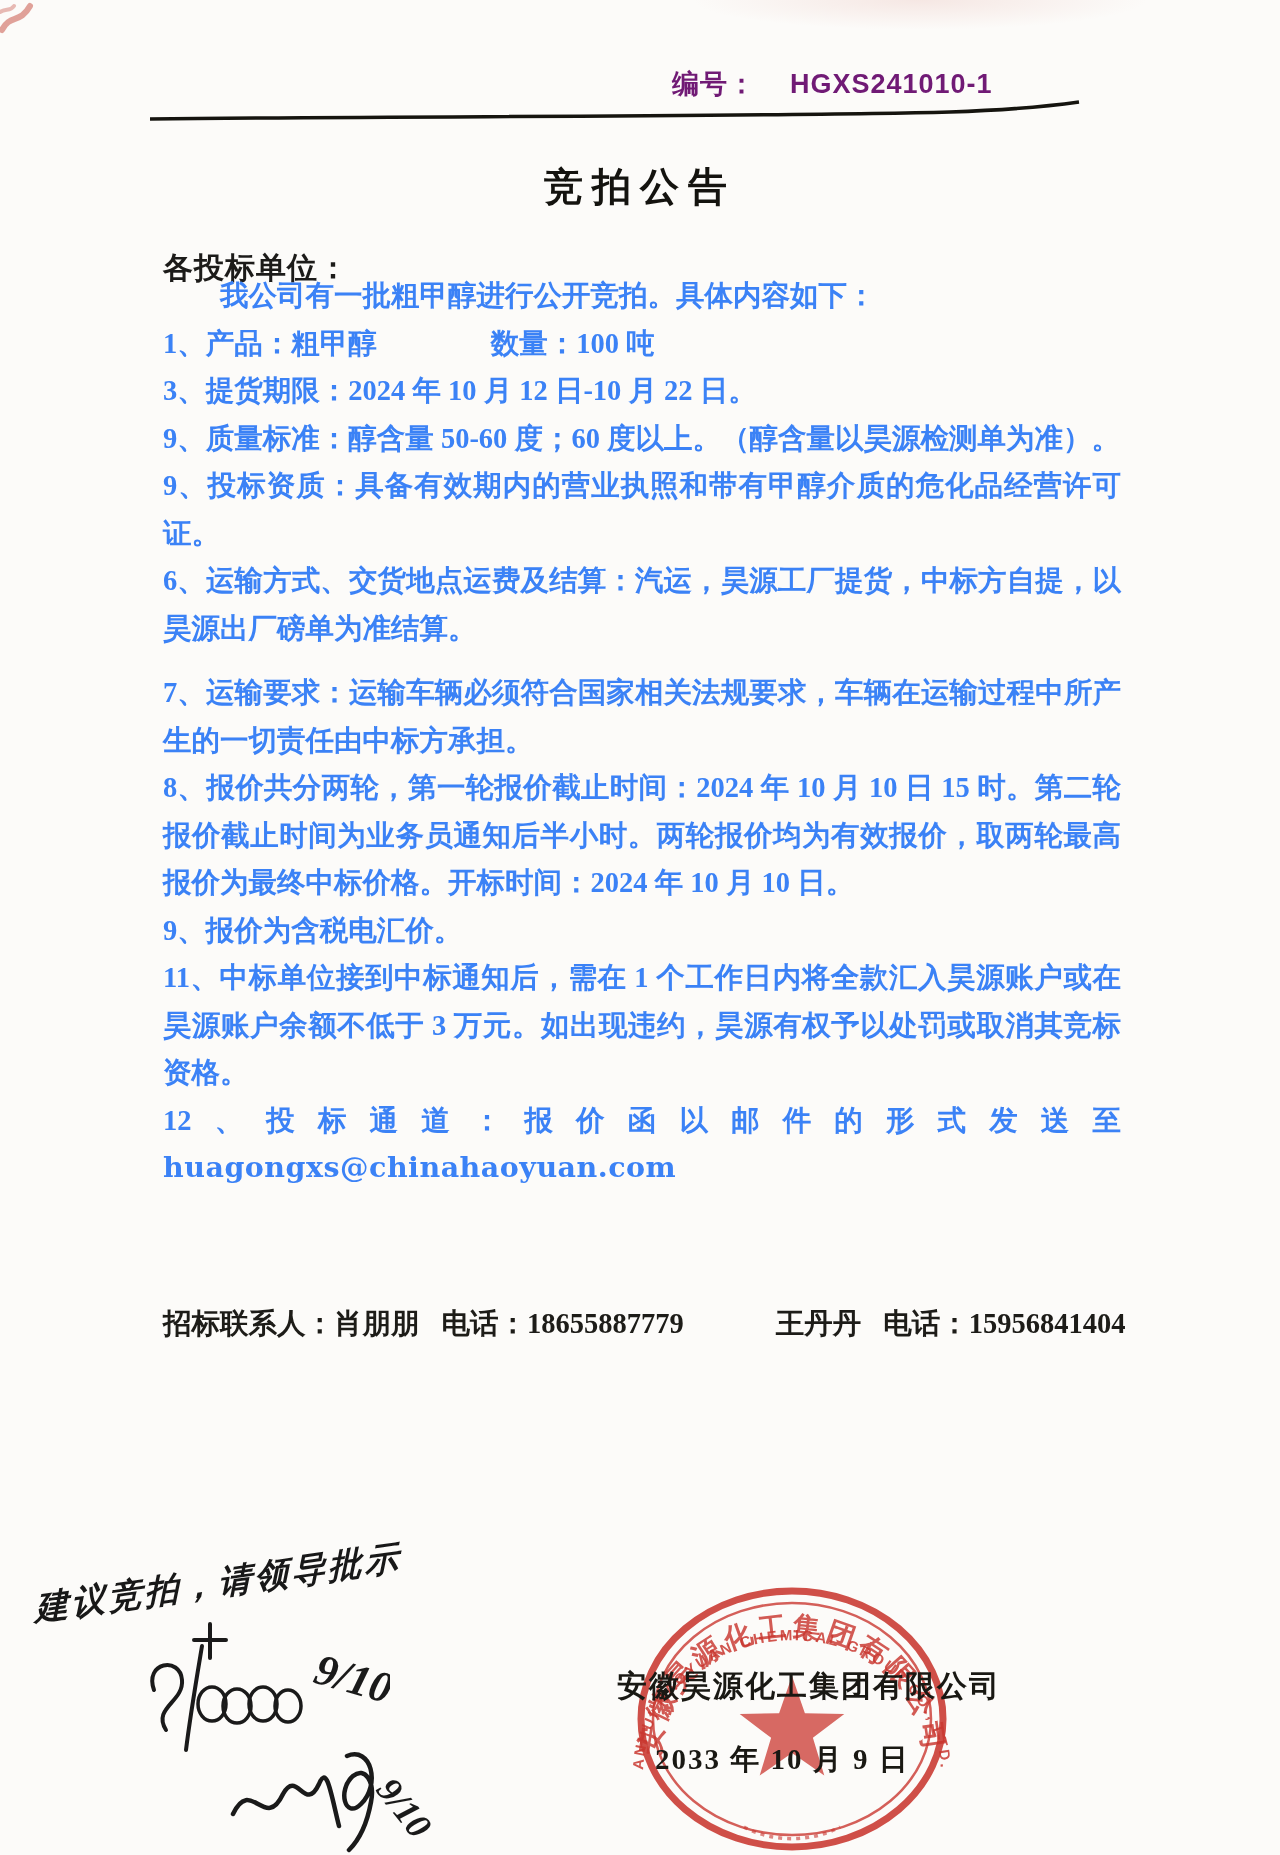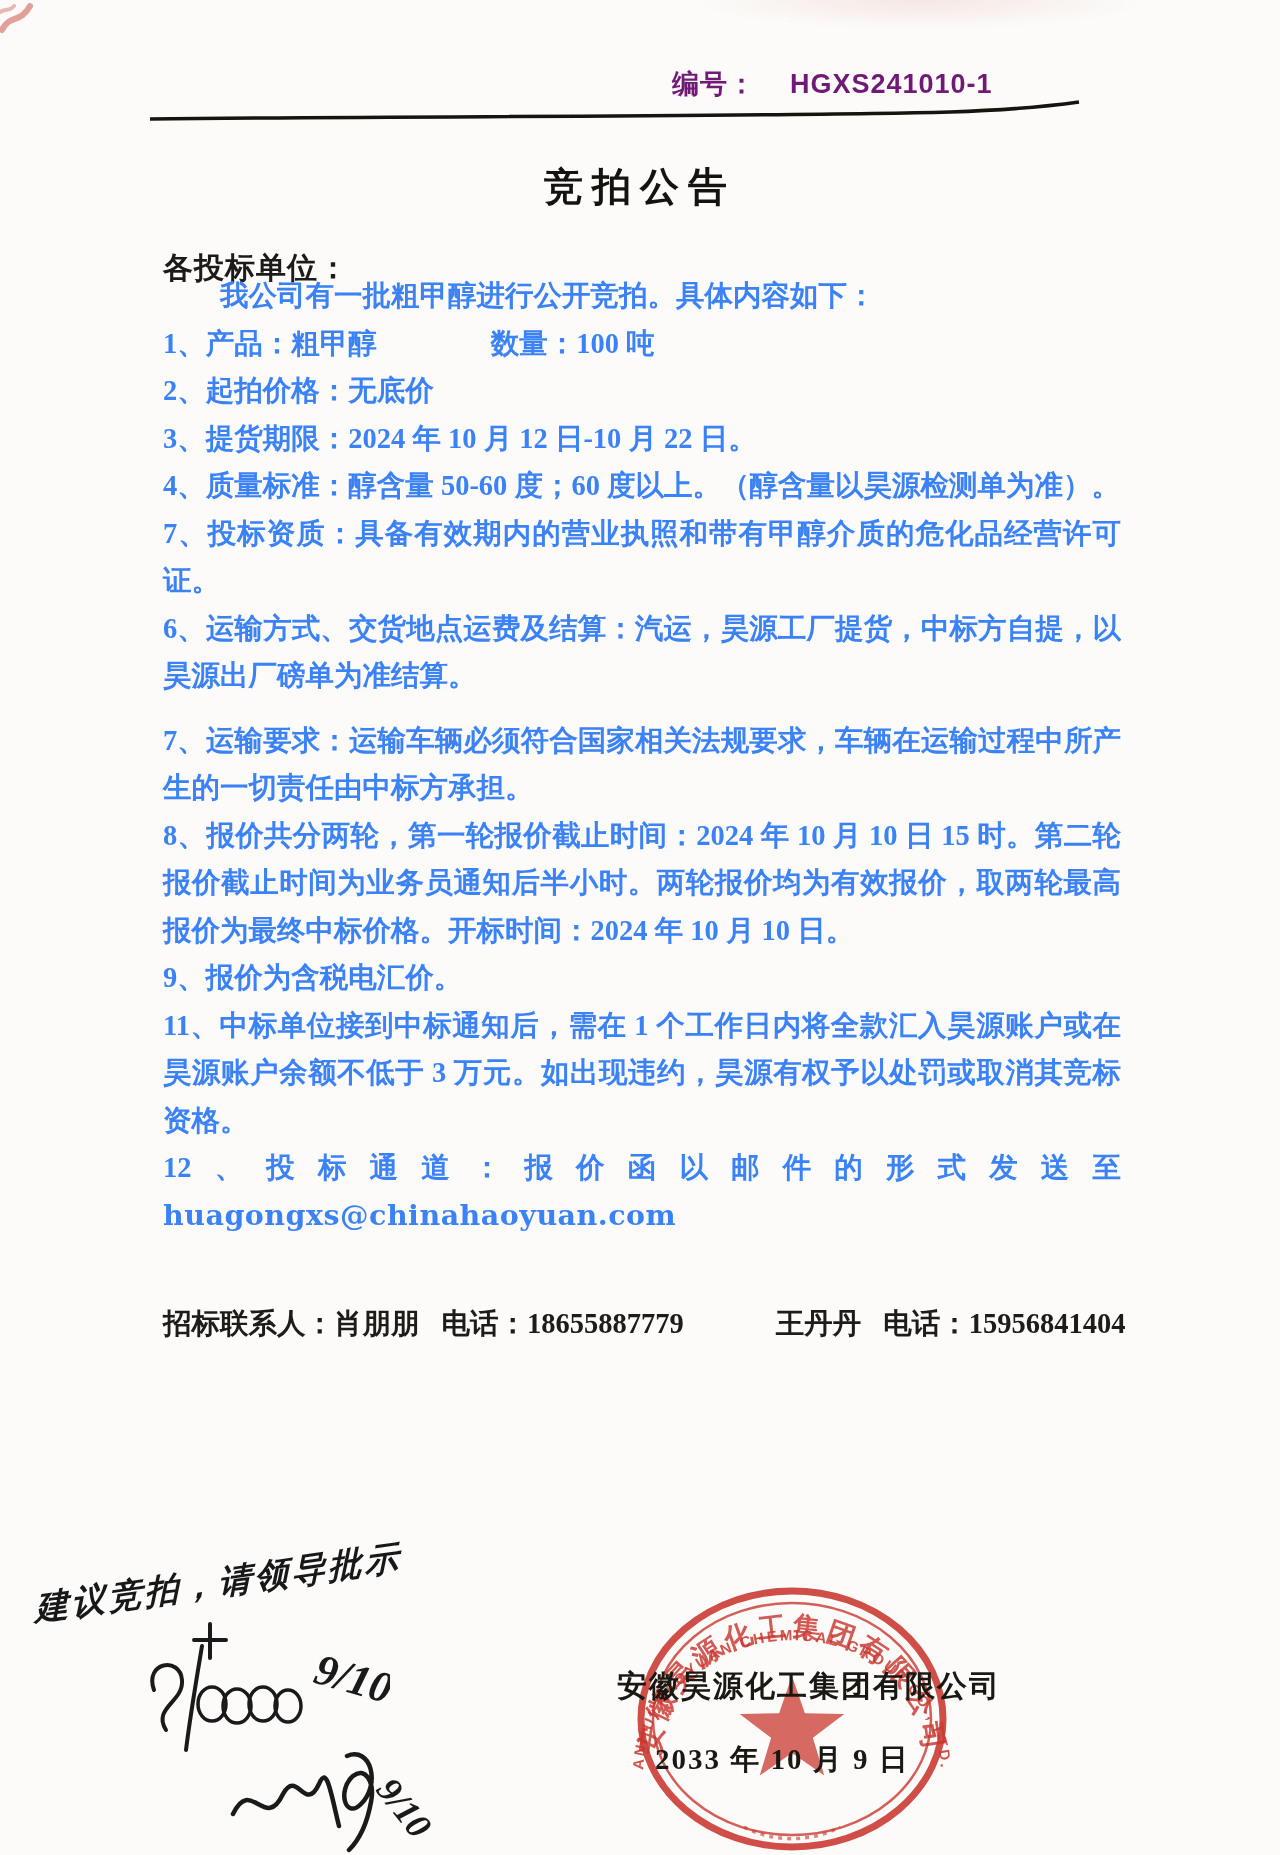--- a/index.html
+++ b/index.html
@@ -99,24 +99,23 @@
   <path d="M150,119 C420,116 760,117 950,112 C1010,110 1050,106 1079,102" stroke="#15140f" stroke-width="3.5" fill="none"></path>
 </svg>
 
 <div class="title">竞拍公告</div>
 
 <p class="greeting">各投标单位：</p>
 
 <div class="doc-body">
   <p class="intro">我公司有一批粗甲醇进行公开竞拍。具体内容如下：</p>
   <p>1、产品：粗甲醇　　　　数量：100 吨</p>
-  <p>2、起拍价格：无底价</p>
   <p>3、提货期限：2024 年 10 月 12 日-10 月 22 日。</p>
-  <p>4、质量标准：醇含量 50-60 度；60 度以上。（醇含量以昊源检测单为准）。</p>
-  <p>7、投标资质：具备有效期内的营业执照和带有甲醇介质的危化品经营许可证。</p>
+  <p>9、质量标准：醇含量 50-60 度；60 度以上。（醇含量以昊源检测单为准）。</p>
+  <p>9、投标资质：具备有效期内的营业执照和带有甲醇介质的危化品经营许可证。</p>
   <p>6、运输方式、交货地点运费及结算：汽运，昊源工厂提货，中标方自提，以昊源出厂磅单为准结算。</p>
   <p class="mt7">7、运输要求：运输车辆必须符合国家相关法规要求，车辆在运输过程中所产生的一切责任由中标方承担。</p>
   <p class="mt">8、报价共分两轮，第一轮报价截止时间：2024 年 10 月 10 日 15 时。第二轮报价截止时间为业务员通知后半小时。两轮报价均为有效报价，取两轮最高报价为最终中标价格。开标时间：2024 年 10 月 10 日。</p>
   <p class="mt">9、报价为含税电汇价。</p>
   <p class="mt">11、中标单位接到中标通知后，需在 1 个工作日内将全款汇入昊源账户或在昊源账户余额不低于 3 万元。如出现违约，昊源有权予以处罚或取消其竞标资格。</p>
   <p class="mt"><span>12、投标通道：报价函以邮件的形式发送至 </span><span class="email">huagongxs@chinahaoyuan.com</span></p>
 </div>
 
 <div class="contacts">
   <span>招标联系人：</span>

